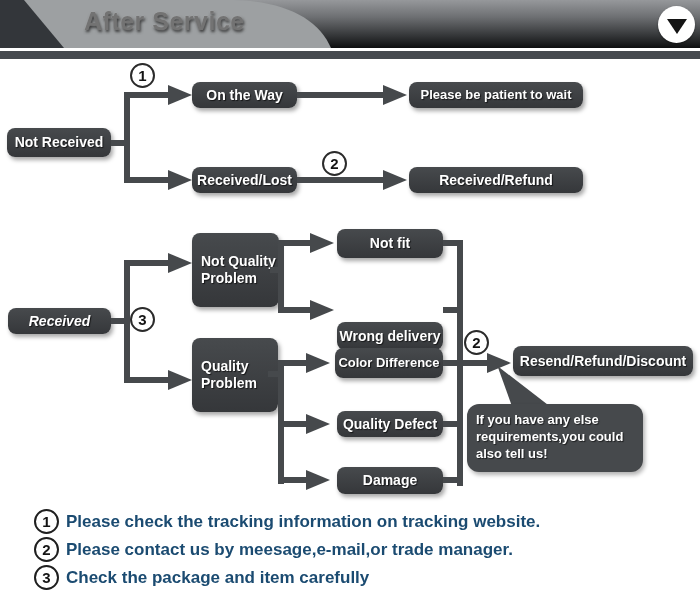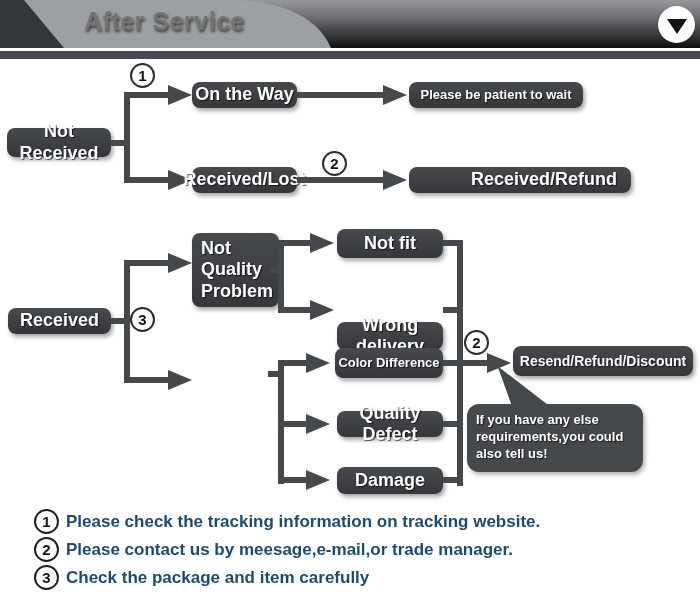--- a/index.html
+++ b/index.html
@@ -23,21 +23,21 @@
   .scroll-tri {
     width:0; height:0; margin-top:4px;
     border-left:10px solid transparent; border-right:10px solid transparent;
     border-top:15px solid #141414;
   }
   .divider { position:absolute; left:0; top:51px; width:700px; height:8px; background:#45494e; }
 
   
   .node {
     position:absolute; background:linear-gradient(180deg,#474a4d,#35373a);
-    border-radius:8px; color:#fff; font-weight:bold; font-size:18px;
+    border-radius:8px; color:#fff; font-weight:bold; font-size:14px;
     display:flex; align-items:center; justify-content:center; text-align:center;
     box-shadow:2px 3px 4px rgba(0,0,0,.35); text-shadow:1px 1px 1px rgba(0,0,0,.65);
     line-height:1.18;
   }
   .node.left { justify-content:flex-start; text-align:left; padding-left:9px; }
   .line { position:absolute; background:#46494c; }
   .arr {
     position:absolute; width:0; height:0;
     border-top:10px solid transparent; border-bottom:10px solid transparent;
     border-left:24px solid #46494c;
@@ -110,35 +110,36 @@
 
   <div class="node" style="left:409px; top:82px; width:174px; height:26px; font-size:13px;">Please be patient to wait</div>
 
   <div class="node" style="left:192px; top:167px; width:105px; height:26px;">Received/Lost</div>
 
   <div class="line" style="left:297px; top:177px; width:88px; height:6px;"></div>
   <div class="arr" style="left:383px; top:170px;"></div>
 
   <div class="cnum" style="left:322px; top:151px;">2</div>
 
-  <div class="node" style="left:409px; top:167px; width:174px; height:26px;padding-left:48px;">Received/Refund</div>
+  <div class="node" style="left:409px; top:167px; width:174px; height:26px;">Received/Refund</div>
 
-  <div class="node" style="left:8px; top:308px; width:103px; height:26px;">Received</div>
+  <div class="node" style="left:8px; top:308px; width:103px; height:26px;font-style:italic;">Received</div>
 
   <div class="line" style="left:111px; top:318px; width:19px; height:6px;"></div>
   <div class="cnum" style="left:130px; top:307px;">3</div>
 
   <div class="line" style="left:124px; top:260px; width:6px;  height:123px;"></div>
   <div class="line" style="left:124px; top:260px; width:46px; height:6px;"></div>
   <div class="arr" style="left:168px; top:253px;"></div>
   <div class="line" style="left:124px; top:377px; width:46px; height:6px;"></div>
   <div class="arr" style="left:168px; top:370px;"></div>
 
   <div class="node left" style="left:192px; top:233px; width:78px; height:74px;">Not Quality Problem</div>
 
+  <div class="node left" style="left:192px; top:338px; width:77px; height:74px;">Quality Problem</div>
 
   <div class="line" style="left:270px; top:267px; width:14px; height:6px;"></div>
   <div class="line" style="left:278px; top:240px; width:6px;  height:73px;"></div>
   <div class="line" style="left:278px; top:240px; width:32px; height:6px;"></div>
   <div class="arr" style="left:310px; top:233px;"></div>
   <div class="line" style="left:278px; top:307px; width:32px; height:6px;"></div>
   <div class="arr" style="left:310px; top:300px;"></div>
 
   <div class="node" style="left:337px; top:229px; width:106px; height:29px;">Not fit</div>
   <div class="node" style="left:337px; top:296px; width:106px; height:28px;margin-top:26px;">Wrong delivery</div>

